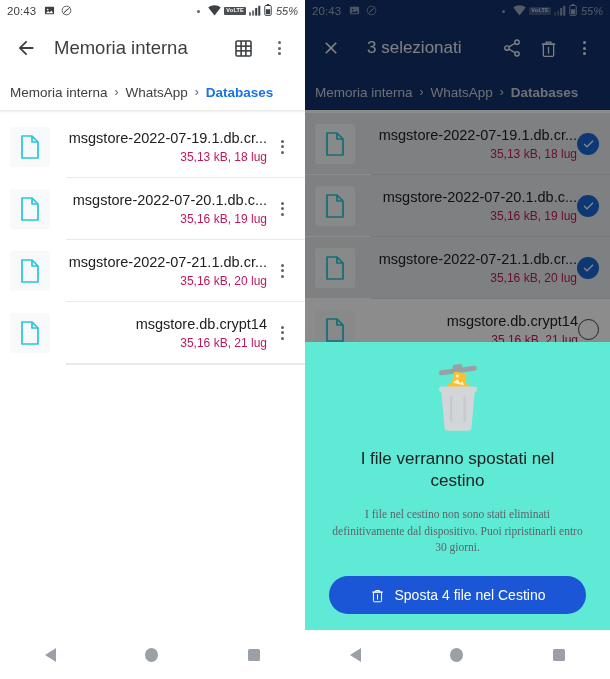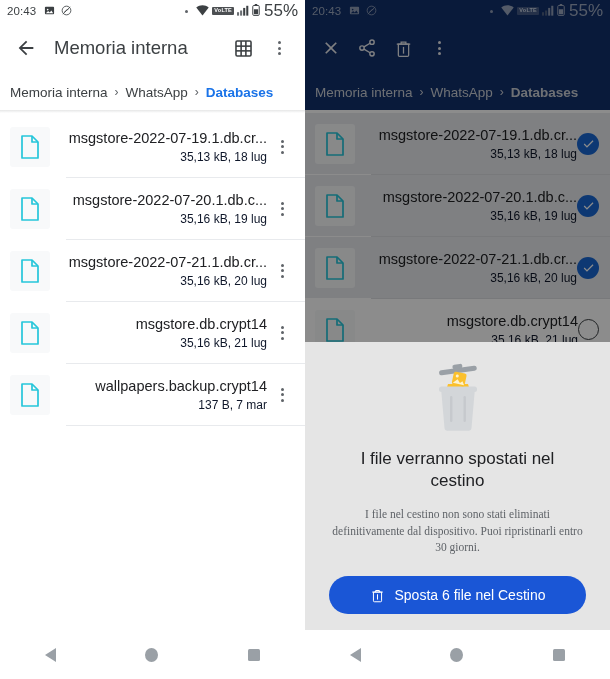--- a/index.html
+++ b/index.html
@@ -45,21 +45,21 @@
   .sb-vo {
     font-size: 5.5px;
     background: #4c4f52;
     color: #fff;
     border-radius: 1px;
     padding: 1px 2px;
     letter-spacing: 0.2px;
     line-height: 1;
     font-weight: bold;
   }
-  .sb-batt-txt { font-size: 17px; margin-left: 1px; }
+  .sb-batt-txt { font-size: 11px; margin-left: 1px; font-style: italic; }
 
   
   .toolbar {
     height: 52px;
     display: flex;
     align-items: center;
     padding: 0 8px;
     box-sizing: border-box;
   }
   .tb-icon {
@@ -123,21 +123,21 @@
   .file-meta { flex: 1; margin-left: 16px; min-width: 0; overflow: hidden; }
   .file-name {
     font-size: 14.5px;
     color: #202124;
     white-space: nowrap;
     overflow: hidden;
     line-height: 1.25;
   }
   .file-sub {
     font-size: 12px;
-    color: #0f172a;
+    color: #be185d;
     margin-top: 3px;
     white-space: nowrap;
   }
   .row-divider {
     height: 1px;
     background: #e8eaed;
     margin-left: 66px;
   }
   .kebab {
     width: 30px; height: 40px;
@@ -181,21 +181,21 @@
     border: 1.6px solid #3c4043;
     box-sizing: border-box;
     flex: 0 0 auto;
     margin-right: 3px;
   }
 
   
   .sheet {
     position: absolute;
     left: 0; right: 0; bottom: 49px;
-    background: #e5e5e5;
+    background: #5eead4;
     padding: 18px 20px 16px 20px;
     box-sizing: border-box;
     text-align: center;
   }
   .sheet-illus { display: flex; justify-content: center; margin-bottom: 14px; }
   .sheet-title {
     font-size: 17px;
     color: #202124;
     line-height: 1.3;
     margin: 0 14px 14px 14px;
@@ -405,37 +405,20 @@
           <div class="file-sub">35,16 kB, 21 lug</div>
         </div>
         <div class="kebab">
             <i></i>
             <i></i>
             <i></i>
           </div>
       </div>
       <div class="row-divider"></div>
 
-      <div class="filerow">
-        <div class="file-thumb">
-          <svg width="20" height="24" viewBox="0 0 20 24">
-              <path d="M2 1h10l6 6v16H2z" fill="none" stroke="#26c6da" stroke-width="1.7" stroke-linejoin="round"></path>
-              <path d="M12 1v6h6" fill="none" stroke="#26c6da" stroke-width="1.7" stroke-linejoin="round"></path>
-            </svg>
-        </div>
-        <div class="file-meta">
-          <div class="file-name">wallpapers.backup.crypt14</div>
-          <div class="file-sub">137 B, 7 mar</div>
-        </div>
-        <div class="kebab">
-            <i></i>
-            <i></i>
-            <i></i>
-          </div>
-      </div>
       <div class="row-divider"></div>
 
     </div>
 
     <div class="navbar">
       <div>
           <div class="nav-back"></div>
         </div>
       <div>
           <div class="nav-home"></div>
@@ -493,20 +476,21 @@
         <span class="sb-batt-txt">55%</span>
       </span>
     </div>
 
     <div class="toolbar">
       <div class="tb-icon">
         <svg width="20" height="20" viewBox="0 0 24 24">
             <path d="M19 6.4L17.6 5 12 10.6 6.4 5 5 6.4 10.6 12 5 17.6 6.4 19 12 13.4 17.6 19 19 17.6 13.4 12z" fill="#e8eaed"></path>
           </svg>
       </div>
+      <div class="tb-title sel">3 selezionati</div>
       <div class="tb-icon">
         <svg width="20" height="20" viewBox="0 0 24 24">
           <circle cx="18" cy="5" r="2.6" fill="none" stroke="#e8eaed" stroke-width="1.7"></circle>
           <circle cx="6" cy="12" r="2.6" fill="none" stroke="#e8eaed" stroke-width="1.7"></circle>
           <circle cx="18" cy="19" r="2.6" fill="none" stroke="#e8eaed" stroke-width="1.7"></circle>
           <line x1="8.3" y1="10.7" x2="15.7" y2="6.3" stroke="#e8eaed" stroke-width="1.7"></line>
           <line x1="8.3" y1="13.3" x2="15.7" y2="17.7" stroke="#e8eaed" stroke-width="1.7"></line>
         </svg>
       </div>
       <div class="tb-icon">
@@ -637,21 +621,21 @@
       </div>
       <div class="sheet-title">I file verranno spostati nel cestino</div>
       <div class="sheet-body">I file nel cestino non sono stati eliminati definitivamente dal dispositivo. Puoi ripristinarli entro 30 giorni.</div>
       <div class="sheet-btn">
         <svg width="15" height="15" viewBox="0 0 24 24">
           <path d="M5.5 6.5h13v14a1.5 1.5 0 0 1-1.5 1.5H7a1.5 1.5 0 0 1-1.5-1.5z" fill="none" stroke="#ffffff" stroke-width="1.6"></path>
           <line x1="3.5" y1="6.5" x2="20.5" y2="6.5" stroke="#ffffff" stroke-width="1.6"></line>
           <path d="M9 6.5V4h6v2.5" fill="none" stroke="#ffffff" stroke-width="1.6"></path>
           <line x1="12" y1="10" x2="12" y2="18.5" stroke="#ffffff" stroke-width="1.6"></line>
         </svg>
-        <span>Sposta 6 file nel Cestino</span>
+        <span>Sposta 4 file nel Cestino</span>
       </div>
     </div>
 
     <div class="navbar">
       <div>
           <div class="nav-back"></div>
         </div>
       <div>
           <div class="nav-home"></div>
         </div>

